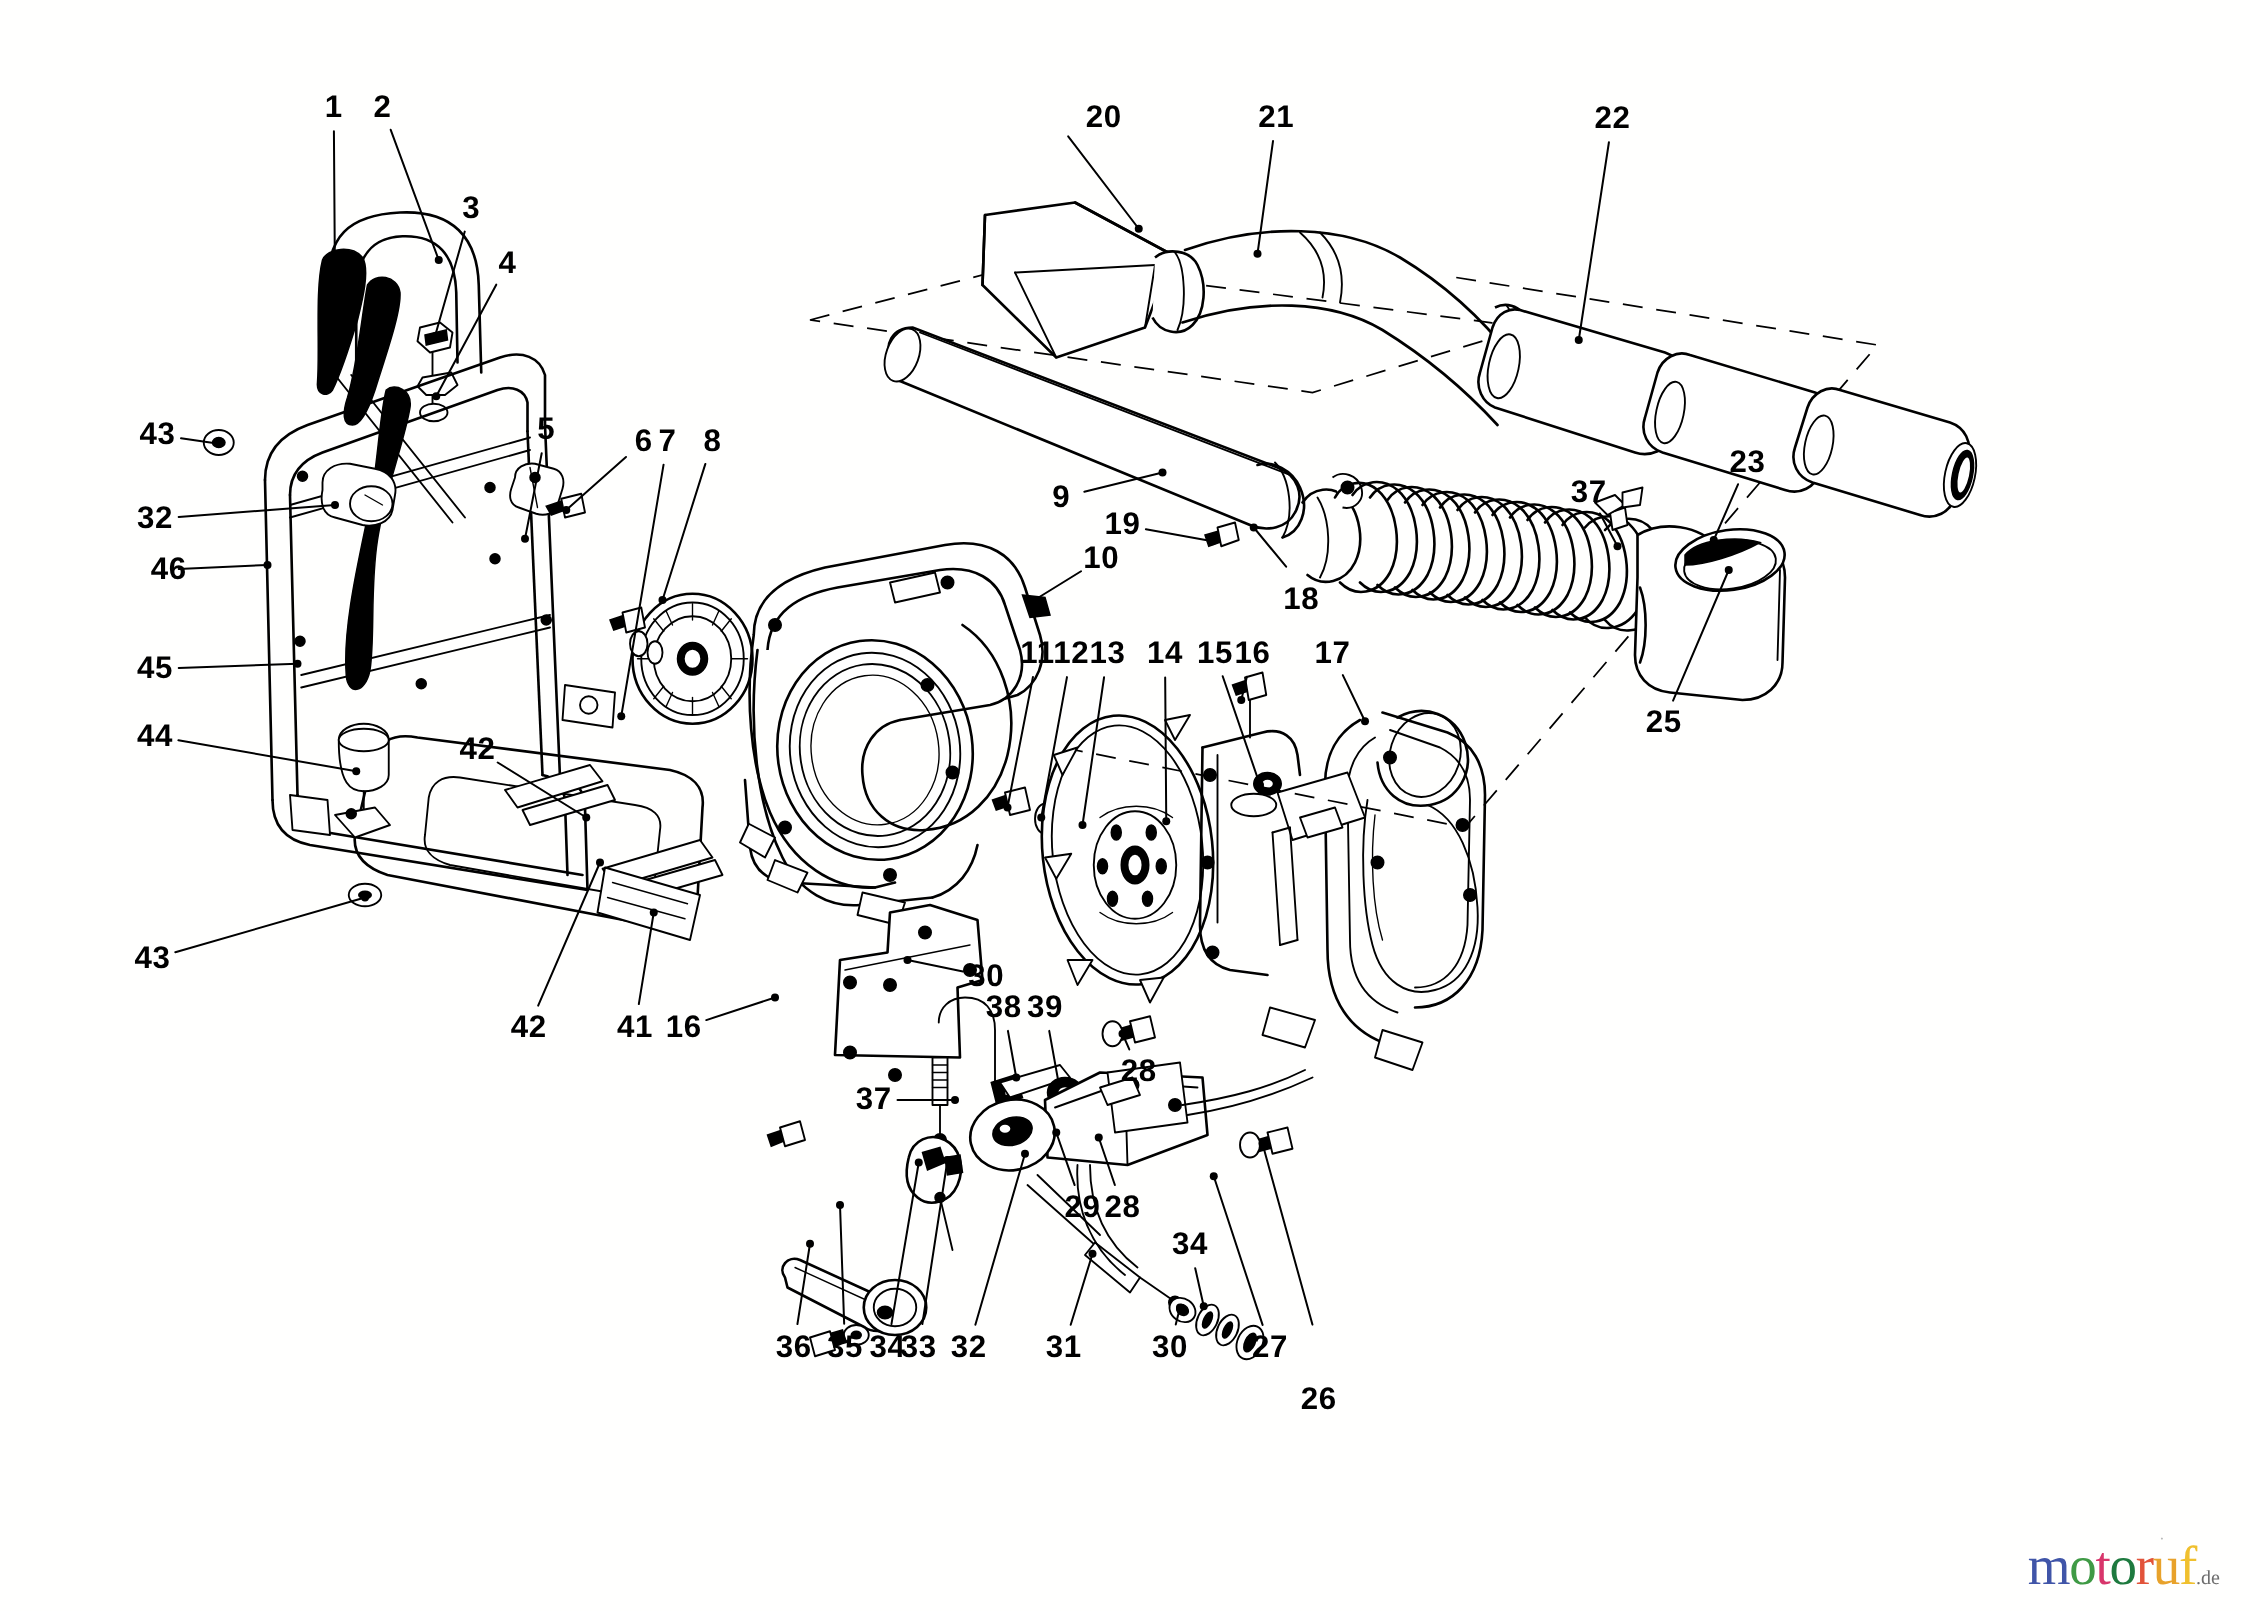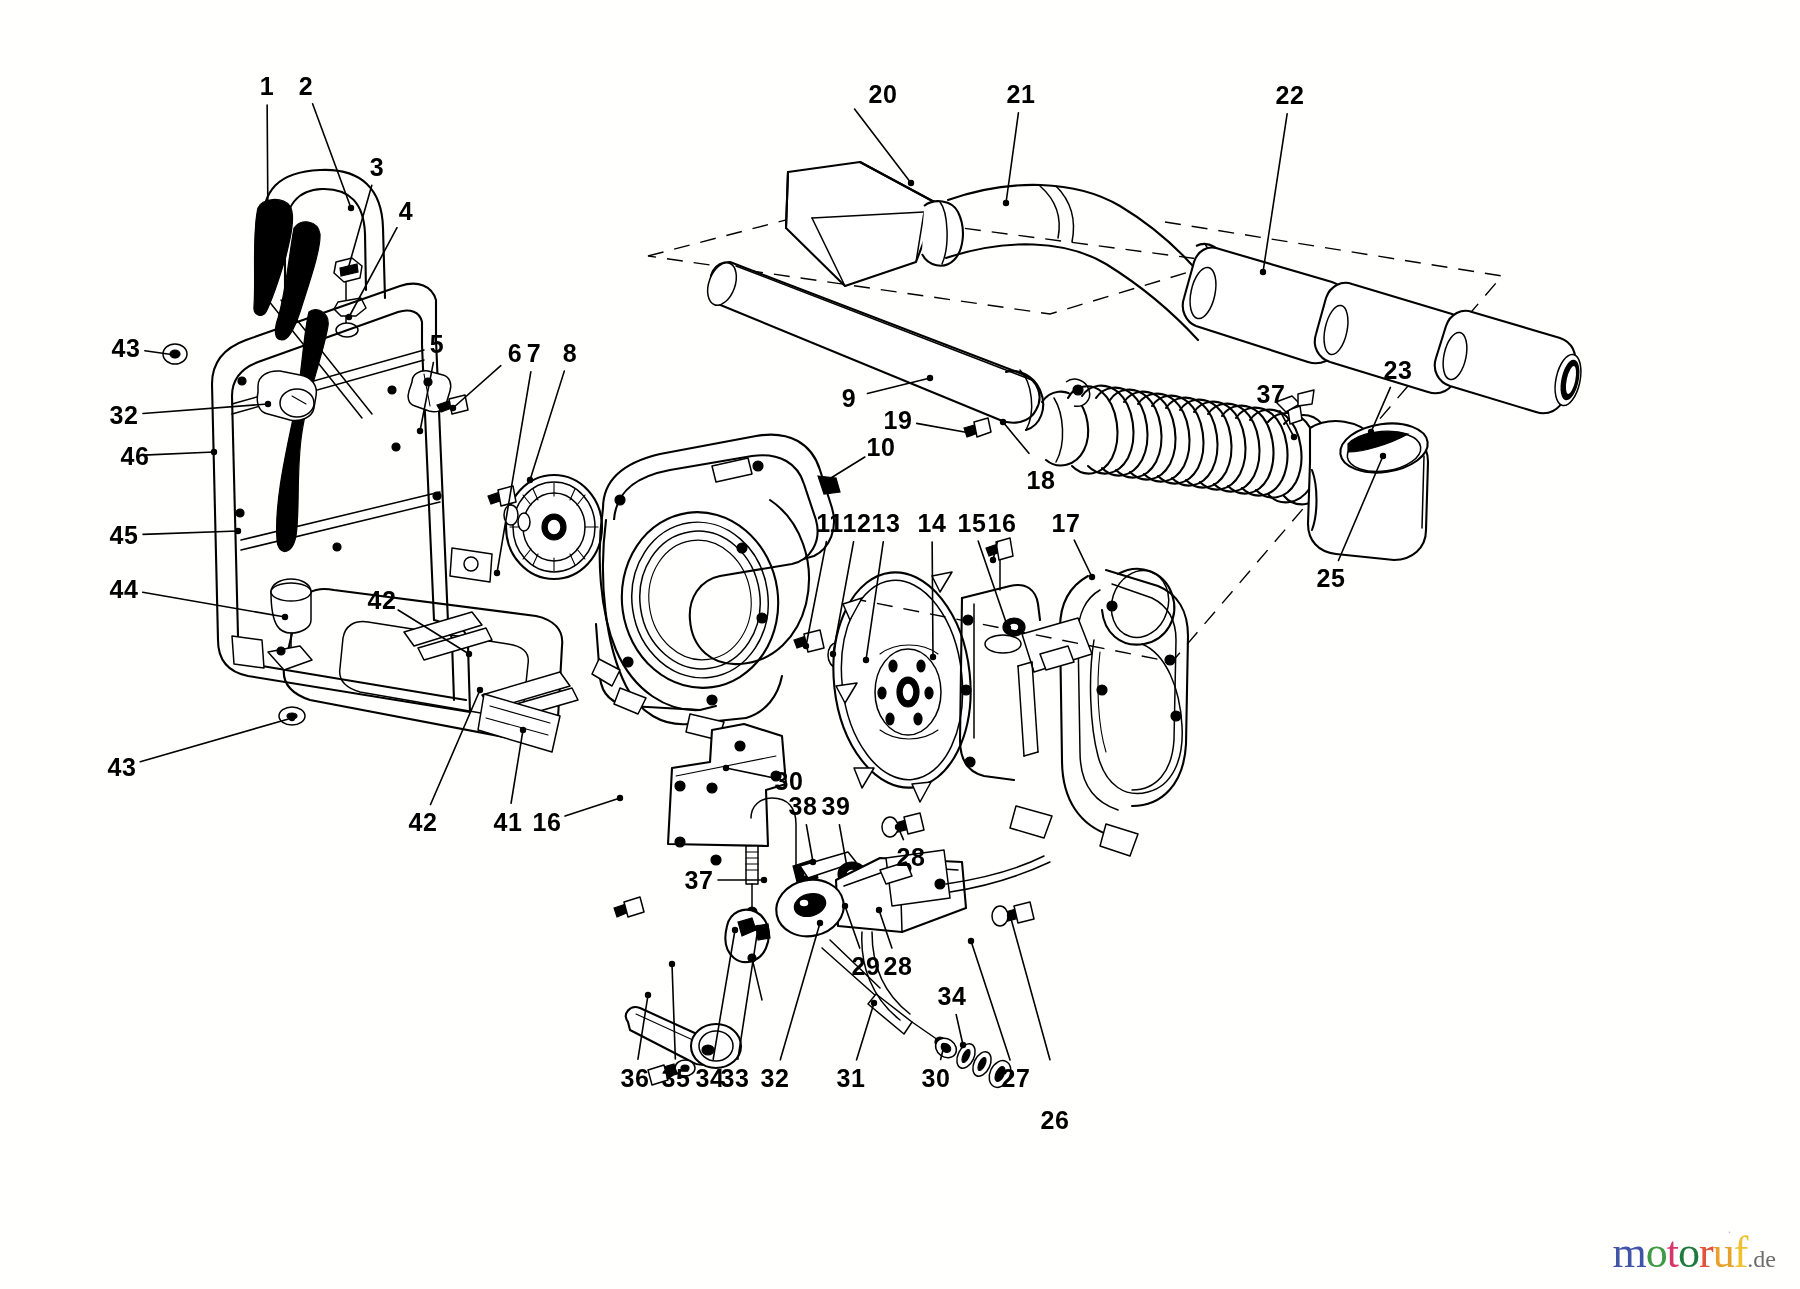--- a/index.html
+++ b/index.html
@@ -40,21 +40,21 @@
     right:24px;
     bottom:14px;
     font-family:"Liberation Serif", serif;
     font-size:44px;
     line-height:1;
     white-space:nowrap;
     user-select:none;
   }
   #watermark .w{letter-spacing:-1px;}
   #watermark .suffix{
-    font-size:24px;
+    font-size:16px;
     color:#6d6d6d;
     vertical-align:baseline;
   }
   #watermark .dotmark{
     position:absolute;
     right:44px;
     top:-2px;
     font-size:15px;
     color:#b9b9b9;
   }

